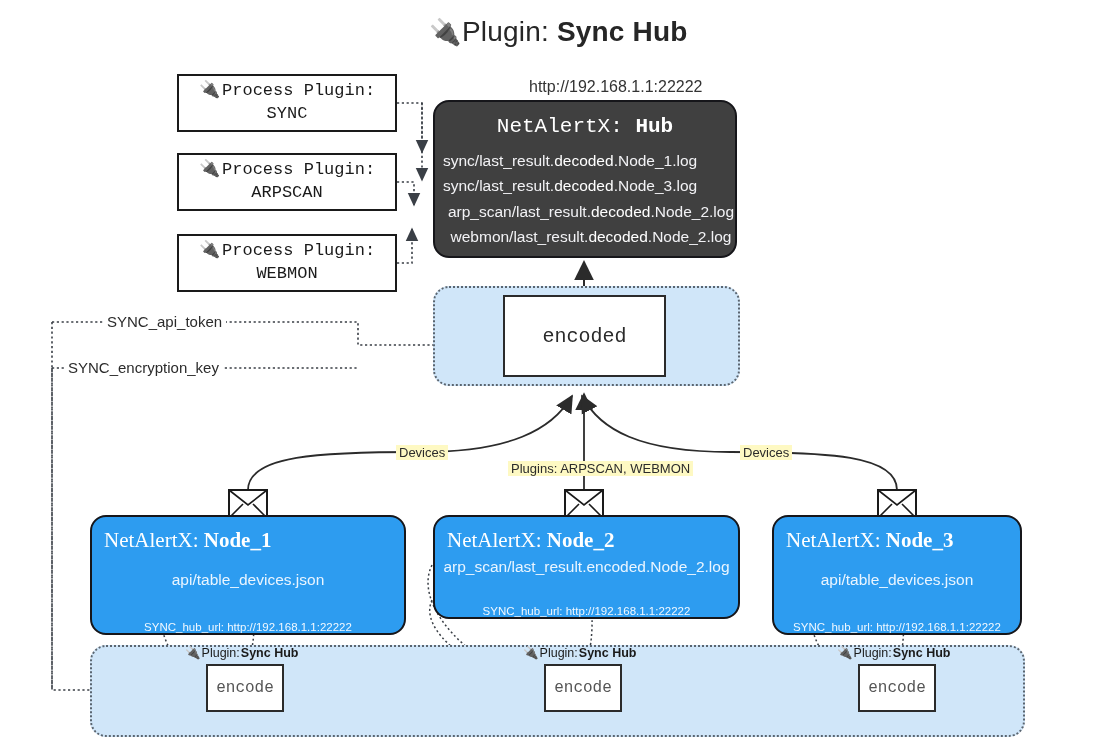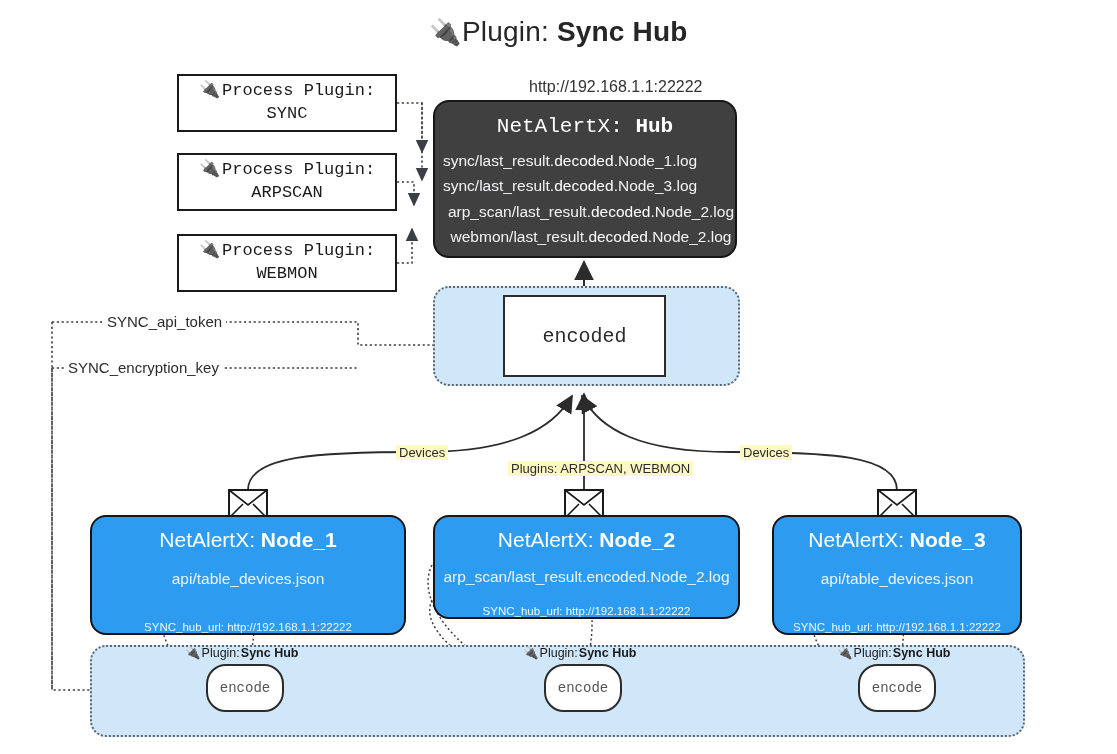--- a/index.html
+++ b/index.html
@@ -36,27 +36,27 @@
   .hub .ln.c{text-align:center;padding-left:12px;}
   .huburl{position:absolute;font-size:16px;color:#333;white-space:nowrap;}
 
   
   .panel{position:absolute;background:#d0e6f9;border:2px dotted #5a6570;
          border-radius:16px;box-sizing:border-box;}
   .wbox{position:absolute;background:#ffffff;border:2px solid #2b2b2b;
         box-sizing:border-box;display:flex;align-items:center;justify-content:center;
         font-family:"Liberation Mono","DejaVu Sans Mono",monospace;color:#2b2b2b;}
   .wbox.decode{font-size:20px;}
-  .wbox.encode{font-size:14px;color:#555;border-radius:20px;}
+  .wbox.encode{font-size:16px;color:#555;}
 
   
   .node{position:absolute;background:#2d9cf0;border:2.5px solid #16161a;
         border-radius:16px;box-sizing:border-box;color:#ffffff;}
-  .node .ntitle{text-align:center;margin-top:11px;font-size:21px;
-        font-family:Liberation Sans, sans-serif;}
+  .node .ntitle{margin-top:11px;font-size:21px;
+        font-family:Liberation Serif, serif;padding-left:12px;}
   .node .ntitle .b{font-weight:bold;}
   .node .nline{text-align:center;font-size:15.5px;color:#eaf5ff;
         line-height:1.62;white-space:nowrap;}
   .node .nfoot{position:absolute;left:0;bottom:0;width:100%;text-align:center;
         font-size:11.5px;color:#f0f8ff;white-space:nowrap;}
 
   
   .elabel{position:absolute;font-size:13px;color:#2b2b2b;white-space:nowrap;
           background:#fef9c3;padding:0 3px;}
   .tokenlabel{position:absolute;font-size:15px;color:#2b2b2b;white-space:nowrap;
@@ -200,21 +200,21 @@
       <span>NetAlertX: </span><span class="b">Node_1</span>
     </div>
     <div class="nline" style="margin-top:14px;">api/table_devices.json</div>
     <div class="nfoot">SYNC_hub_url: http://192.168.1.1:22222</div>
   </div>
 
   <div class="node" style="left:433px;top:515px;width:307px;height:104px;">
     <div class="ntitle">
       <span>NetAlertX: </span><span class="b">Node_2</span>
     </div>
-    <div class="nline" style="margin-top:12px;">arp_scan/last_result.encoded.Node_2.log</div>
+    <div class="nline" style="margin-top:1px;">arp_scan/last_result.encoded.Node_2.log</div>
     <div class="nfoot">SYNC_hub_url: http://192.168.1.1:22222</div>
   </div>
 
   <div class="node" style="left:772px;top:515px;width:250px;height:120px;">
     <div class="ntitle">
       <span>NetAlertX: </span><span class="b">Node_3</span>
     </div>
     <div class="nline" style="margin-top:14px;">api/table_devices.json</div>
     <div class="nfoot">SYNC_hub_url: http://192.168.1.1:22222</div>
   </div>

